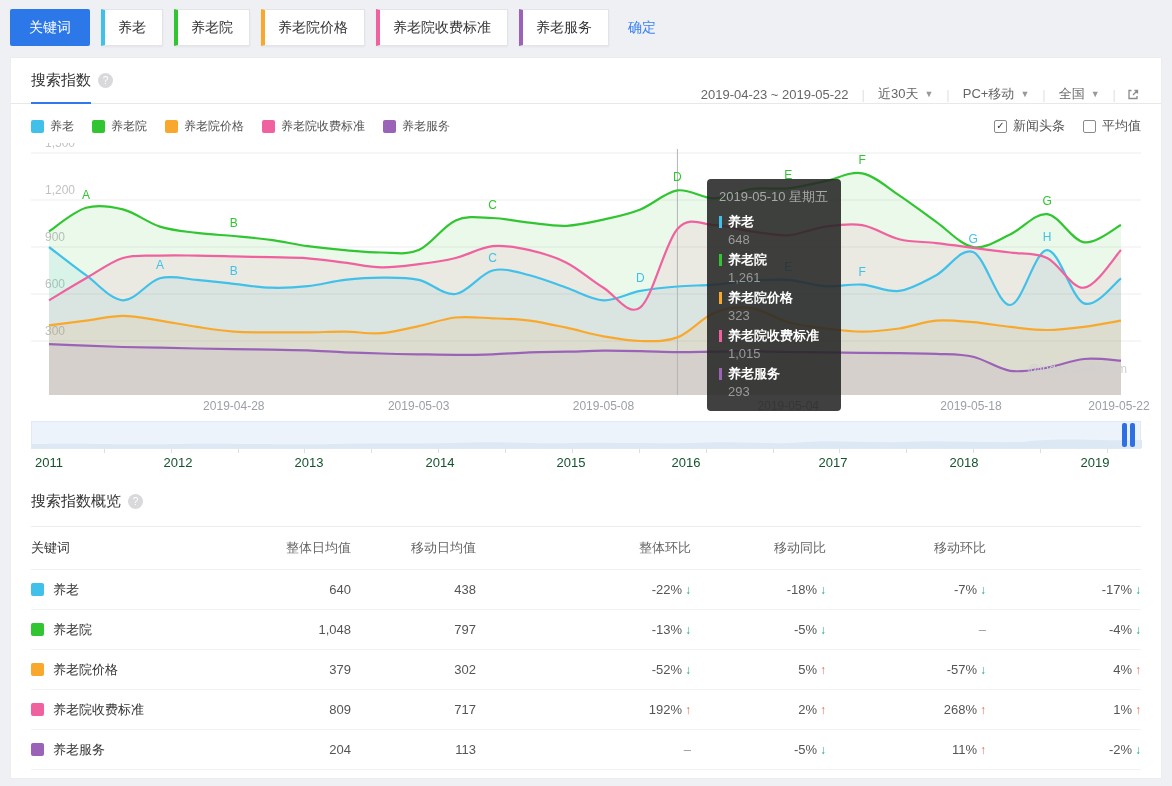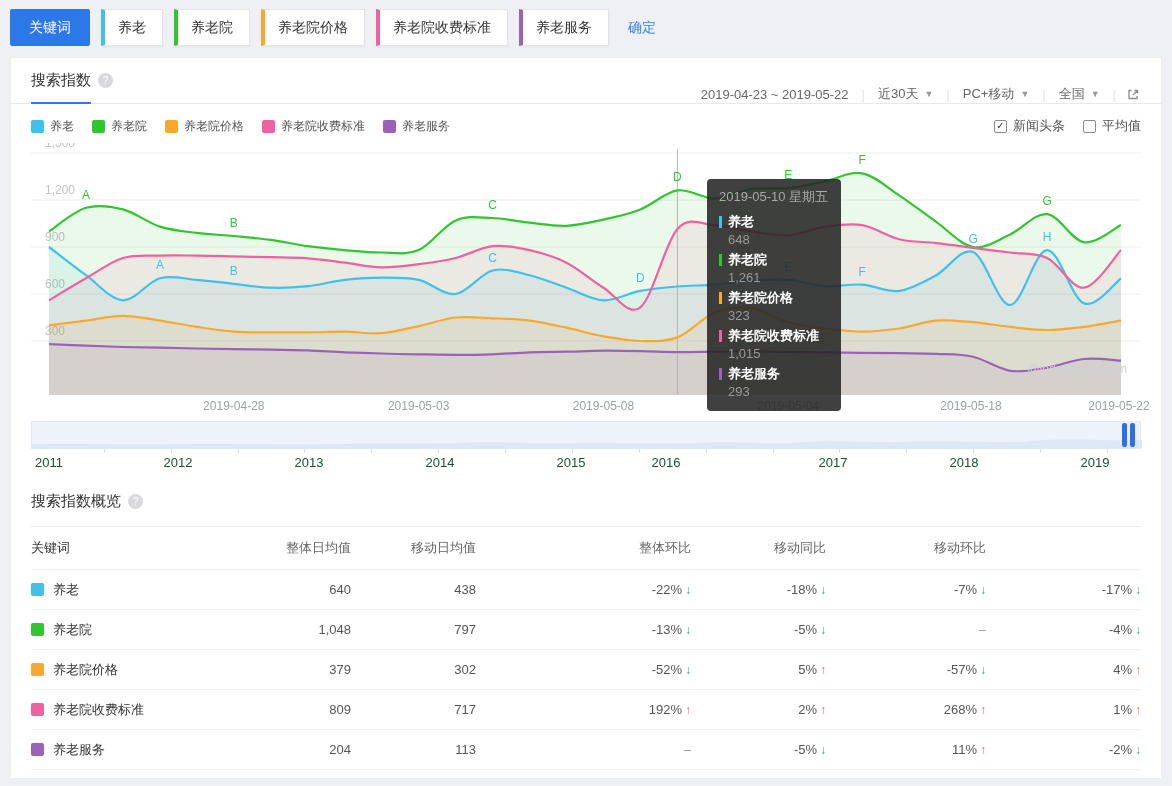--- a/index.html
+++ b/index.html
@@ -255,21 +255,21 @@
       <span class="tick" style="left: 808.41px;"></span>
       <span class="tick" style="left: 875.277px;"></span>
       <span class="tick" style="left: 942.145px;"></span>
       <span class="tick" style="left: 1009.01px;"></span>
       <span class="tick" style="left: 1075.88px;"></span>
       <span class="yr first" style="left: 4px;">2011</span>
       <span class="yr" style="left: 147px;">2012</span>
       <span class="yr" style="left: 278px;">2013</span>
       <span class="yr" style="left: 409px;">2014</span>
       <span class="yr" style="left: 540px;">2015</span>
-      <span class="yr" style="left: 635px; text-align: right;">2016</span>
+      <span class="yr" style="left: 655px; text-align: right;">2016</span>
       <span class="yr" style="left: 802px;">2017</span>
       <span class="yr" style="left: 933px;">2018</span>
       <span class="yr" style="left: 1064px;">2019</span>
     </div>
 
   <div class="overview">
     <div class="ov-head">
       <span>搜索指数概览</span>
       <span class="help">?</span>
     </div>

